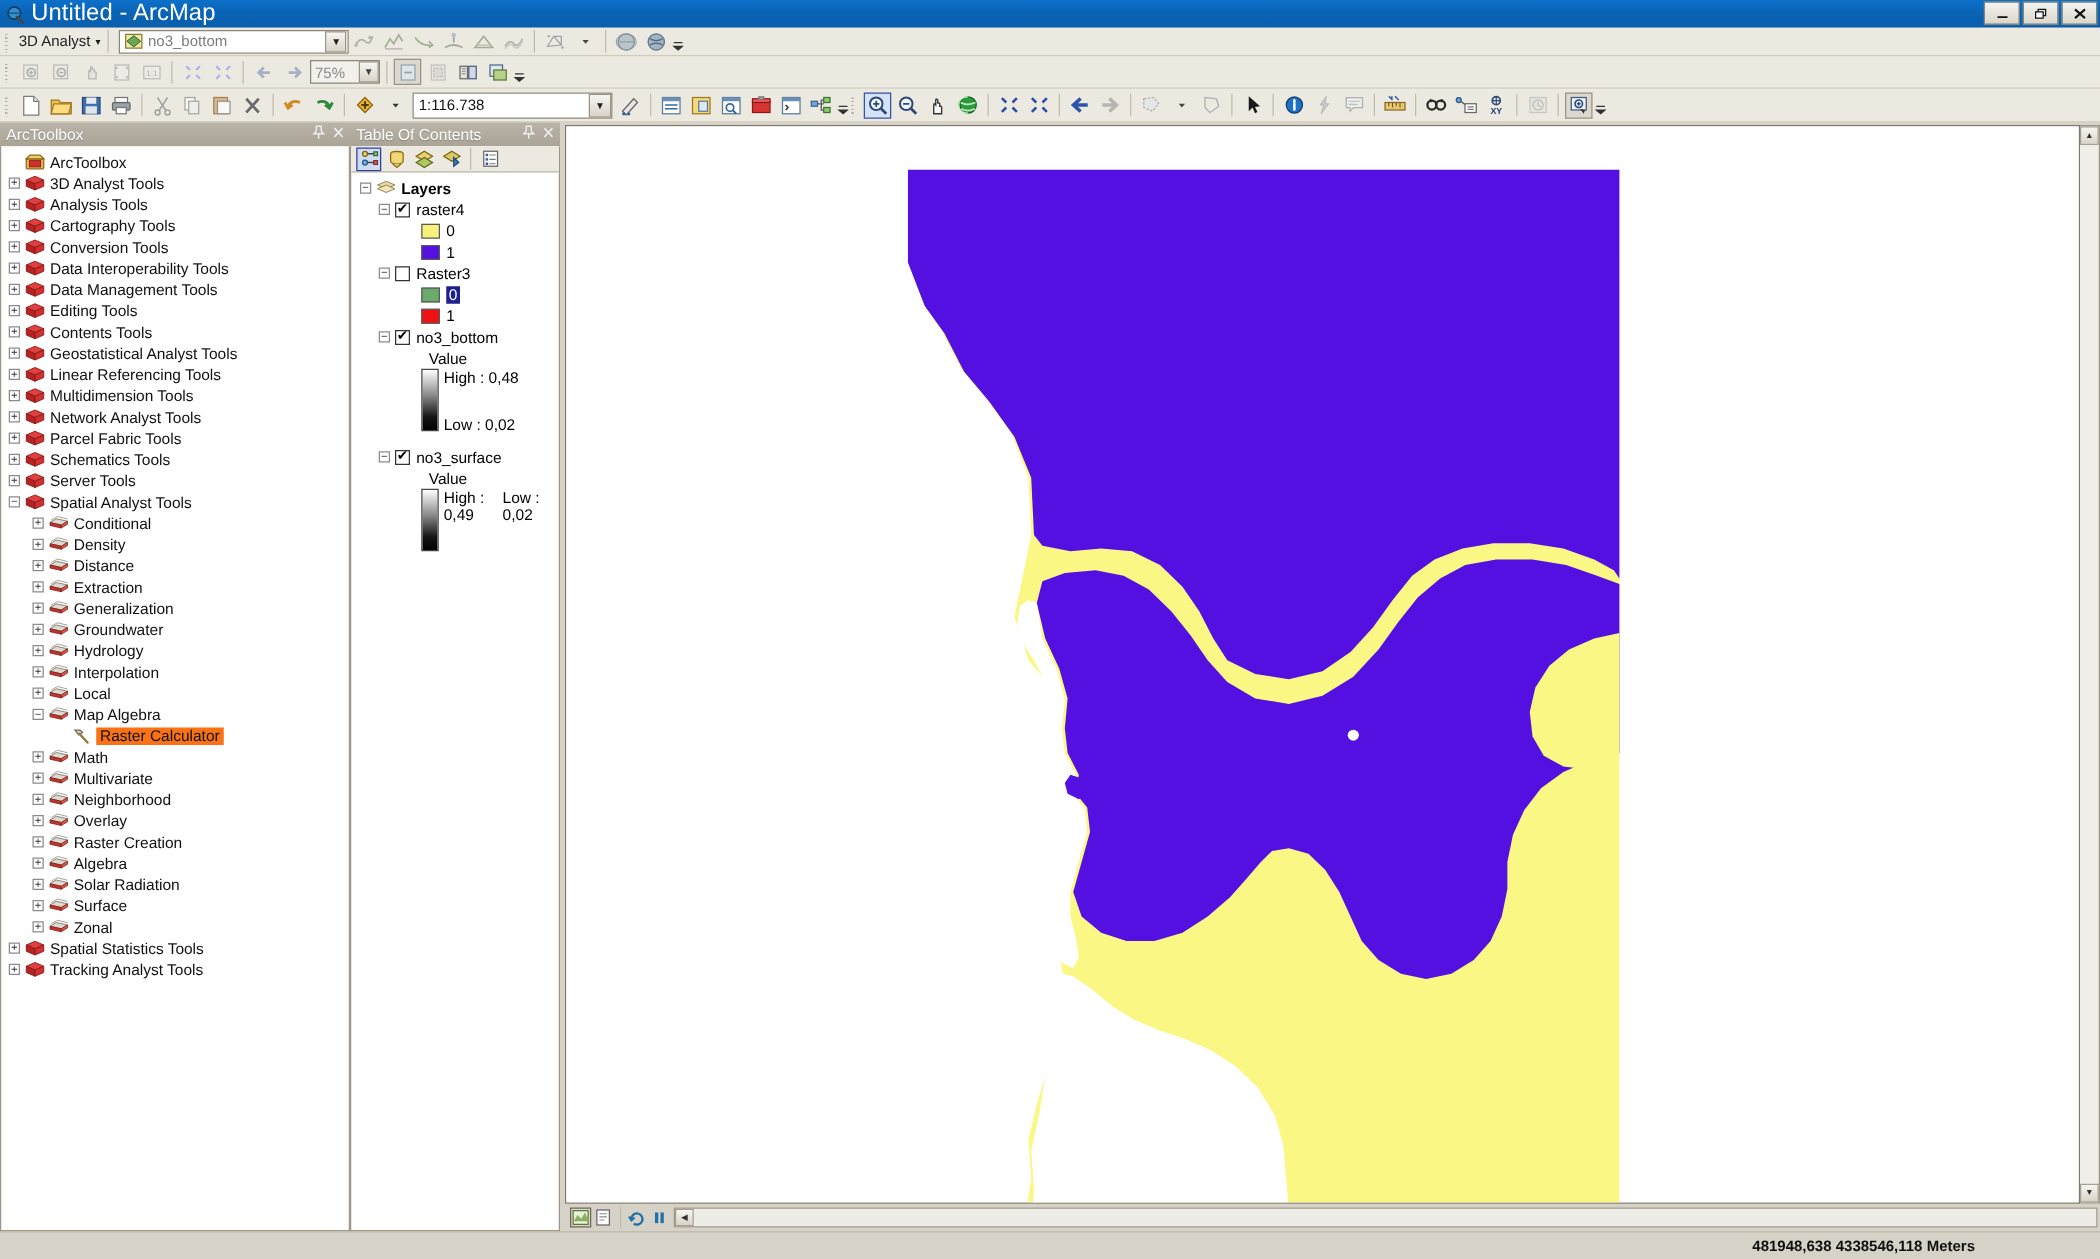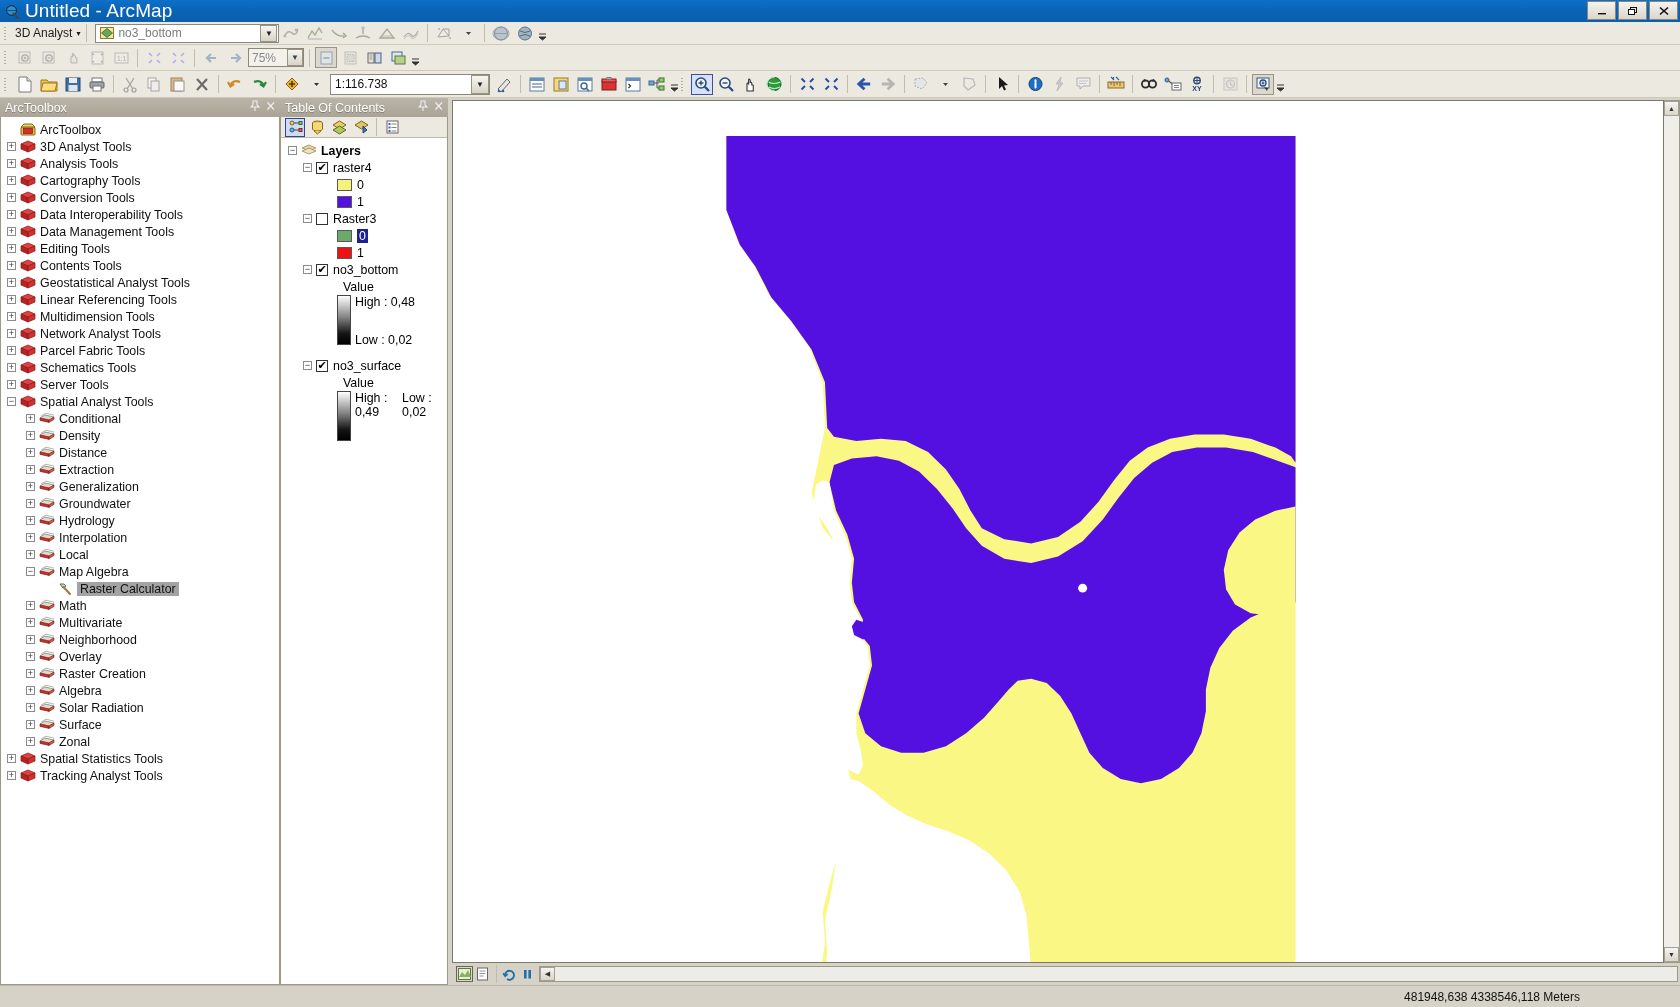--- a/index.html
+++ b/index.html
@@ -141,21 +141,21 @@
   .tnode { display:flex; align-items:center; height: 17px; white-space: nowrap; }
   .texp {
     width: 9px; height: 9px; border: 1px solid #8b8b8b; background:#fff;
     display:inline-flex; align-items:center; justify-content:center;
     font-size: 9px; line-height: 7px; color:#333; margin-right:4px; flex:0 0 auto;
     font-family: "Liberation Sans", sans-serif;
   }
   .texp.blank { border:none; background:transparent; }
   .ticon { width: 16px; height: 15px; margin-right: 4px; flex:0 0 auto; }
   .tlabel { font-size: 12.4px; }
-  .tlabel.sel { background:#a3a3a3; padding: 0 3px; }
+  .tlabel.sel { background:#f97316; padding: 0 3px; }
 
   
   .toc-tools {
     height: 21px; display:flex; align-items:center; background:#ece9e0;
     border-bottom: 1px solid #bdb8aa; padding-left: 3px;
   }
   .toc-tools .tbtn { width: 20px; height: 19px; }
   .toc-tools .tbtn.sel { border:1px solid #33439a; background:#cddcf3; }
 
   .toc-tree { padding-top: 4px; font-size: 12.4px; }
@@ -190,21 +190,21 @@
   .mb-btn.sel { border:1px solid #6b6556; background:#ddd9ce; }
   .hscroll { flex:1 1 auto; height:16px; background:#eeece6; border:1px solid #9e9888; display:flex; align-items:center; margin:0 2px;}
   .hscroll .sbtn { height:14px; }
 
   
   .statusbar {
     height: 22px; background:#d6d2c7; border-top:1px solid #bdb8aa;
     display:flex; align-items:center; flex:0 0 auto; font-size:12px; color:#111;
   }
   .status-left { flex:1 1 auto; padding-left:6px; }
-  .status-coords { padding-right: 100px; white-space:nowrap; }
+  .status-coords { padding-right: 100px; white-space:nowrap;font-weight:bold; }
 
   svg { display:block; }
 </style>
 </head>
 <body>
 
 <div id="app">
 
   <div class="titlebar">
     <span class="tb-icon">

